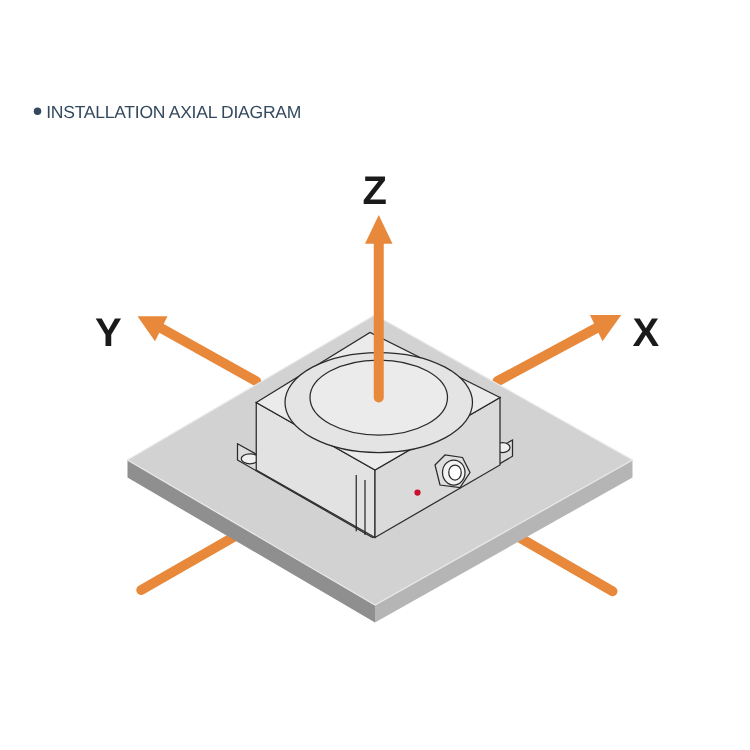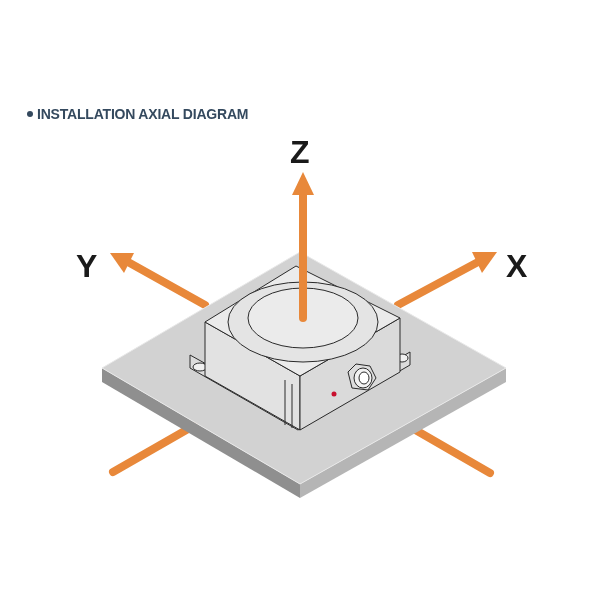--- a/index.html
+++ b/index.html
@@ -1,17 +1,17 @@
 <!DOCTYPE html>
 <html><head>
 <meta charset="utf-8">
 <style>
   html, body { margin:0; padding:0; background:#ffffff; }
   body { width:600px; height:600px; position:relative; overflow:hidden; font-family:"Liberation Sans", sans-serif; }
-  .heading { position:absolute; left:27px; top:81px; font-size:14px; font-weight:bold; color:#34495e; letter-spacing:-0.2px; white-space:nowrap;margin-top:25px; }
+  .heading { position:absolute; left:27px; top:81px; font-size:14px; font-weight:normal; color:#34495e; letter-spacing:-0.2px; white-space:nowrap; }
   .heading .dot { display:inline-block; width:6px; height:6px; border-radius:50%; background:#34495e; margin-right:4px; vertical-align:middle; position:relative; top:-1px; }
   .axis-label { position:absolute; font-size:32px; font-weight:bold; color:#1a1a1a; line-height:1; }
   svg { position:absolute; left:0; top:0; }
 </style>
 </head>
 <body>
 
 <div class="heading">
   <span class="dot"></span><span>INSTALLATION AXIAL DIAGRAM</span>
 </div>

